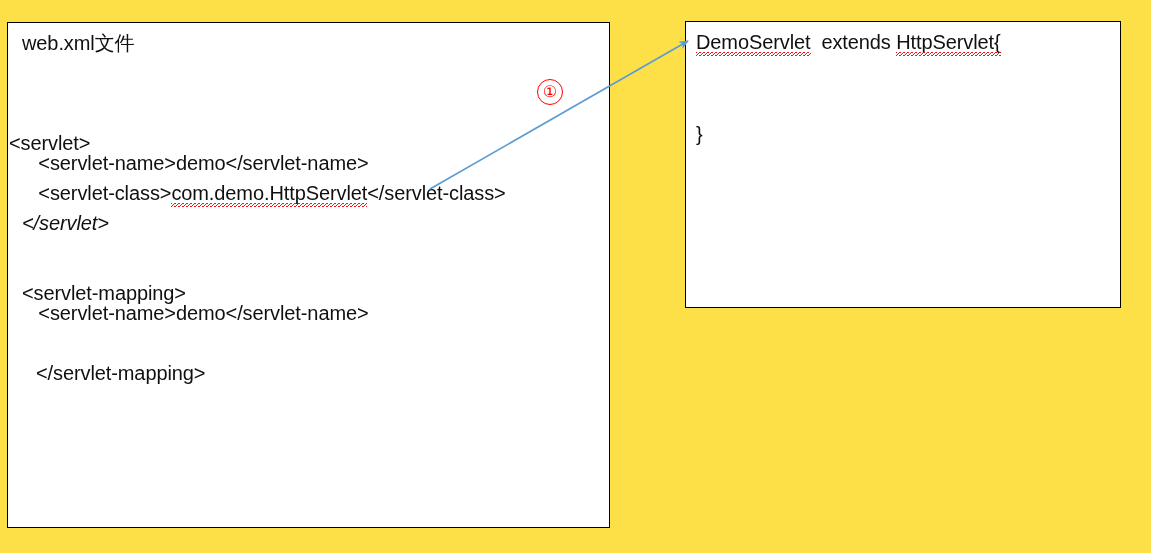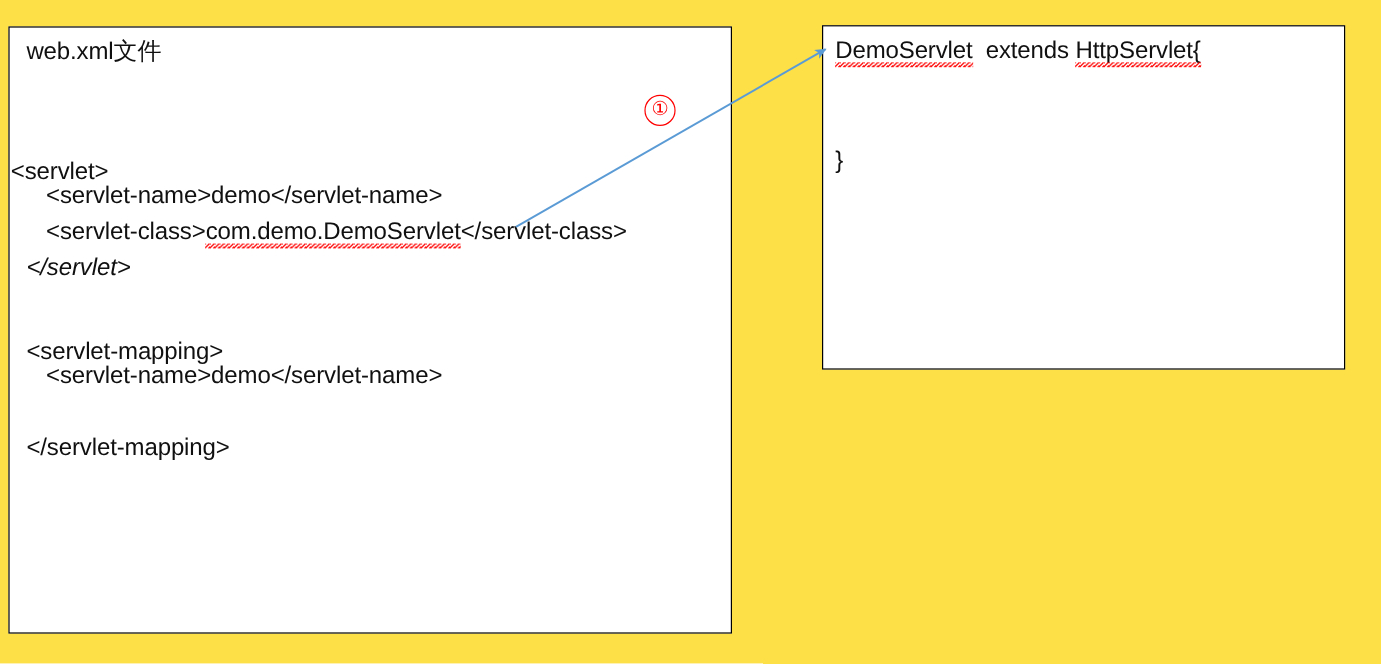--- a/index.html
+++ b/index.html
@@ -113,30 +113,30 @@
 
 <div class="slide-canvas">
 
   <div class="code-box" id="webxml-box">
     <div class="code-line title-line" style="left:14px; top:8px;">web.xml文件</div>
 
     <div class="code-line" style="left:1px; top:68px;margin-top:40px;">&lt;servlet&gt;</div>
 
     <div class="code-line" style="left:14px; top:128px;">   &lt;servlet-name&gt;demo&lt;/servlet-name&gt;</div>
 
-    <div class="code-line" style="left:14px; top:158px;"><span>   &lt;servlet-class&gt;</span><span class="squiggle">com.demo.DemoServlet</span><span>&lt;/servlet-class&gt;</span></div>
+    <div class="code-line" style="left:14px; top:158px;"><span>   &lt;servlet-class&gt;</span><span class="squiggle">com.demo.HttpServlet</span><span>&lt;/servlet-class&gt;</span></div>
 
     <div class="code-line" style="left:14px; top:188px;font-style:italic;">&lt;/servlet&gt;</div>
 
     <div class="code-line" style="left:14px; top:258px;">&lt;servlet-mapping&gt;</div>
 
     <div class="code-line" style="left:14px; top:278px;">   &lt;servlet-name&gt;demo&lt;/servlet-name&gt;</div>
 
 
-    <div class="code-line" style="left:14px; top:338px;">&lt;/servlet-mapping&gt;</div>
+    <div class="code-line" style="left:28px; top:338px;">&lt;/servlet-mapping&gt;</div>
   </div>
 
   <div class="code-box" id="java-box">
     <div class="code-line" style="left:10px; top:8px;"><span class="squiggle">DemoServlet</span><span>  extends </span><span class="squiggle">HttpServlet{</span></div>
 
     <div class="code-line" style="left:10px; top:100px;">}</div>
   </div>
 
   <svg id="annotation-layer" viewBox="0 0 1151 553" width="1151" height="553">
     <defs>

